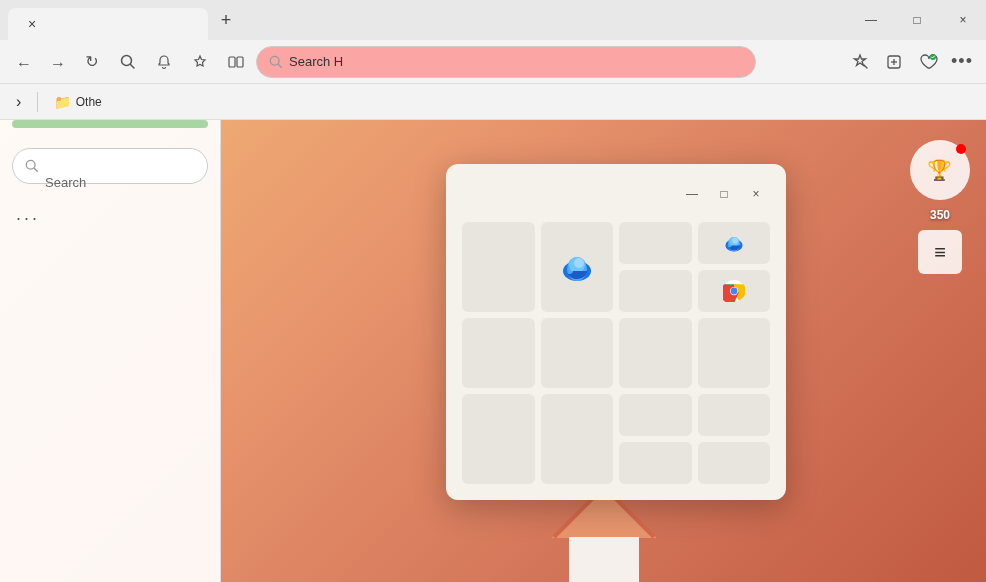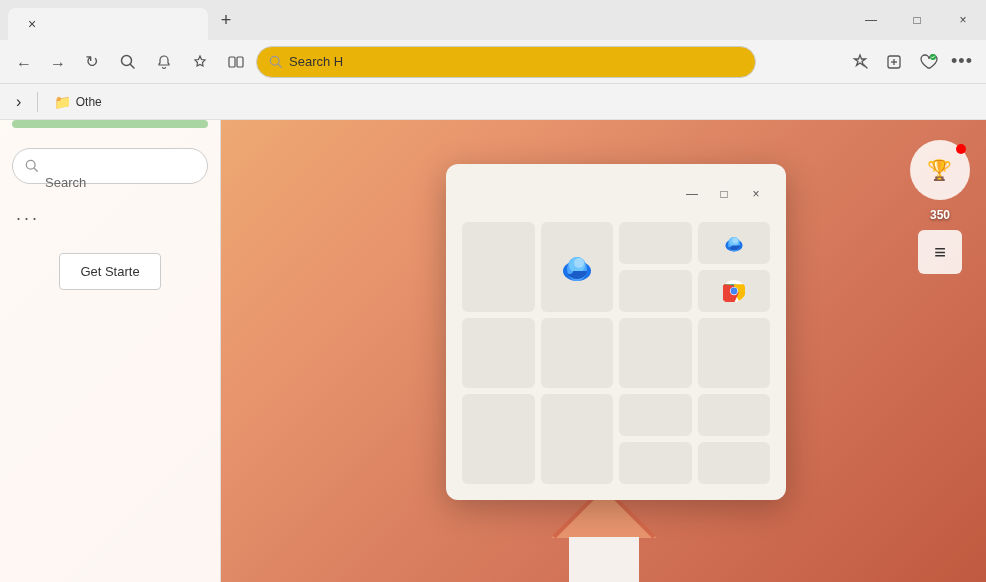--- a/index.html
+++ b/index.html
@@ -102,21 +102,21 @@
       border-radius: 4px;
       cursor: pointer;
       font-size: 16px;
       color: #555;
     }
 
     .address-bar {
       flex: 1;
       max-width: 500px;
       height: 32px;
-      background: #eab308;
+      background: #fca5a5;
       border: 1px solid #ccc;
       border-radius: 16px;
       display: flex;
       align-items: center;
       padding: 0 12px;
       gap: 6px;
       cursor: text;
       font-size: 13px;
       color: #333;
     }
@@ -481,21 +481,20 @@
     <div class="search-bar-container">
       <div class="search-bar">
         <svg width="14" height="14" viewBox="0 0 16 16" fill="none">
           <circle cx="6.5" cy="6.5" r="5" stroke="#999" stroke-width="1.5"></circle>
           <line x1="10.5" y1="10.5" x2="14" y2="14" stroke="#999" stroke-width="1.5" stroke-linecap="round"></line>
         </svg>
         <span class="search-text">Search</span>
       </div>
     </div>
     <div class="three-dots">...</div>
-    <button class="get-started-btn">Get Starte</button>
   </div>
 
   <div class="v-divider"></div>
 
   <div class="main-content">
 
     <svg class="home-svg" width="120" height="100" viewBox="0 0 120 100" style="position:absolute; bottom:0; left:50%; transform:translateX(-50%);">
 
       <polygon points="10,55 60,5 110,55" fill="#e8956d" stroke="#e8956d" stroke-width="2"></polygon>
 

